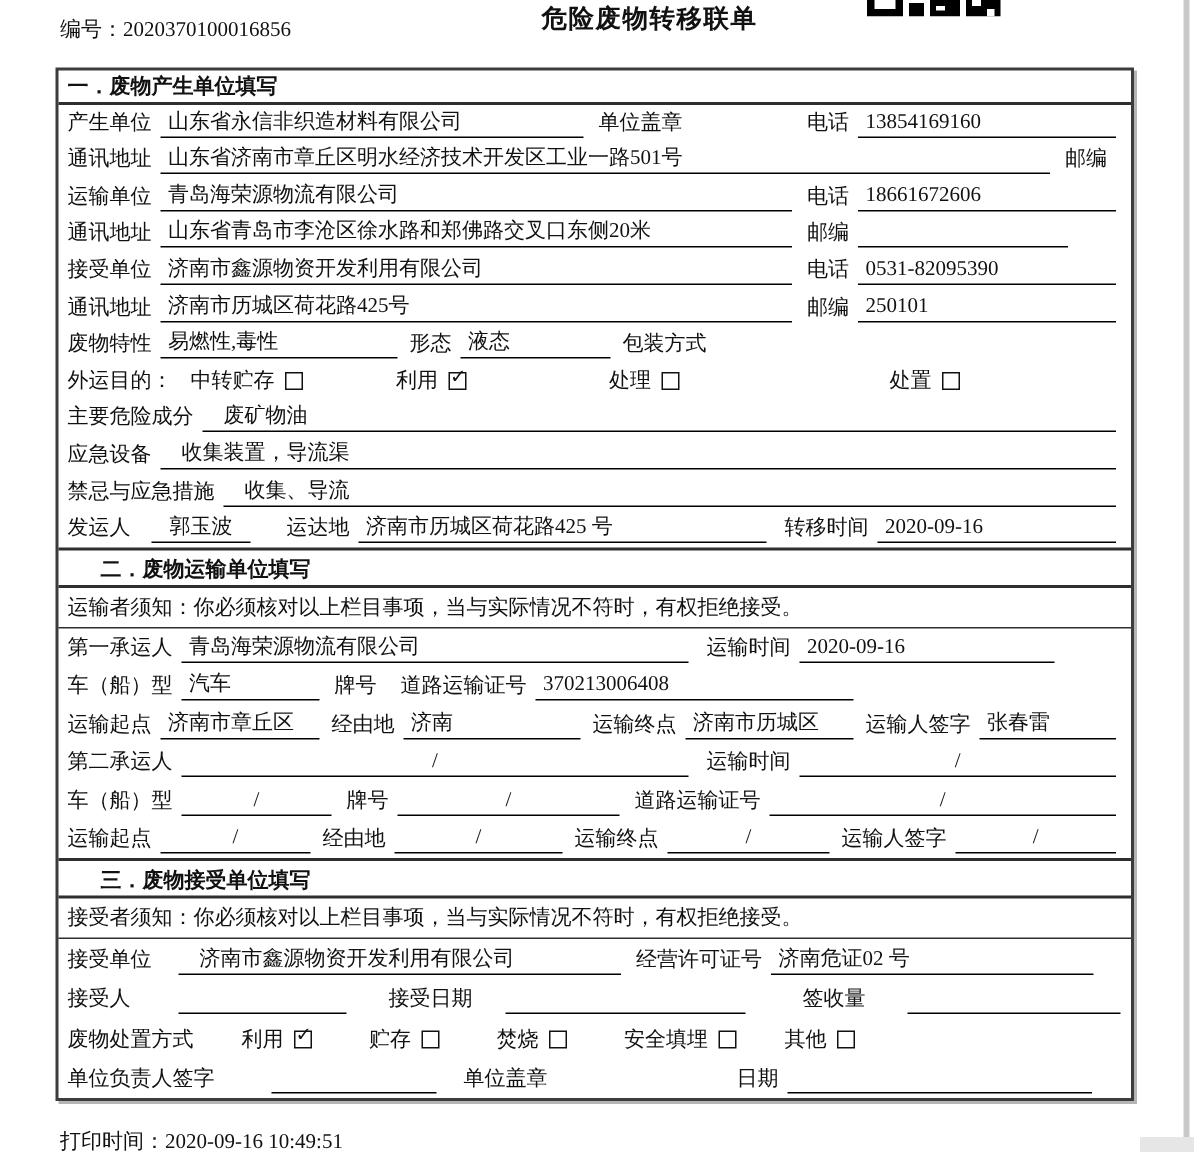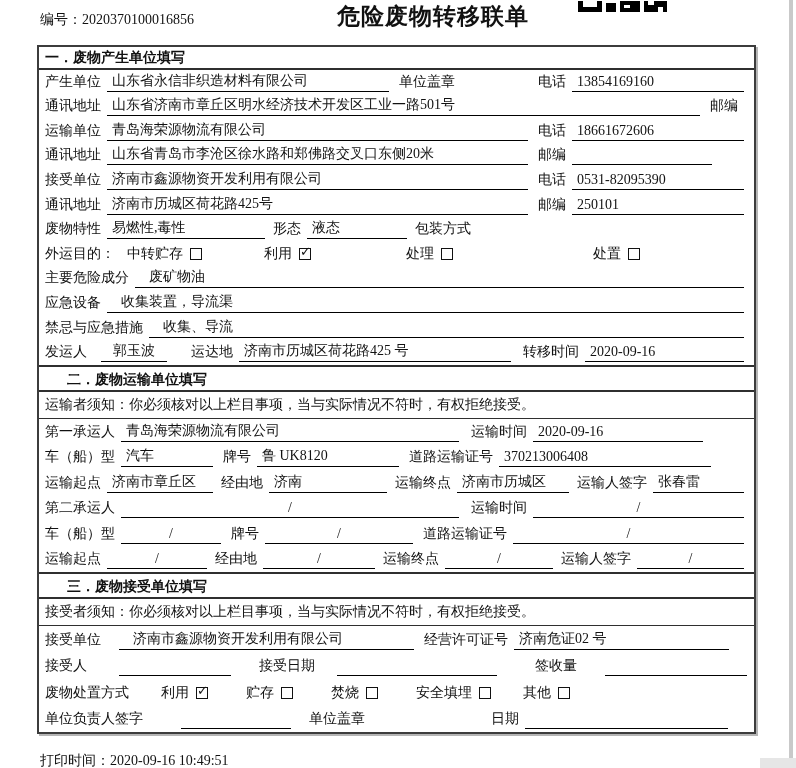--- a/index.html
+++ b/index.html
@@ -2,21 +2,21 @@
 <html><head>
 <meta charset="utf-8">
 <style>
   html,body{margin:0;padding:0;}
   body{width:796px;height:768px;background:#fff;overflow:hidden;
        font-family:"Liberation Serif","DejaVu Serif",serif;color:#111;font-size:14px;}
   .page{position:relative;width:796px;height:768px;background:#fff;}
 
   .doc-number{position:absolute;left:40px;top:11px;white-space:nowrap;}
   .doc-title{position:absolute;left:0;right:0;top:1px;text-align:center;padding-left:70px;
-             font-size:23px;font-weight:bold;letter-spacing:1px;}
+             font-size:17px;font-weight:bold;letter-spacing:1px;}
   .qr{position:absolute;left:578px;top:0;width:90px;height:11px;}
 
   .form-table{position:absolute;left:37px;top:45px;width:719px;box-sizing:border-box;
               border:2px solid #3c3c3c;background:#fff;box-shadow:2px 2px 0 #b5b5b5;}
   .sec-header{box-sizing:border-box;height:23px;padding:2px 6px 0;font-weight:bold;
               border-bottom:2px solid #2f2f2f;}
   .sec-header.mid{border-top:2px solid #2f2f2f;height:27px;padding-top:4px;padding-left:28px;}
   .notice-row{box-sizing:border-box;height:27px;display:flex;align-items:center;
               padding:0 6px;border-bottom:1px solid #2f2f2f;white-space:nowrap;}
   .row{display:flex;align-items:flex-end;box-sizing:border-box;
@@ -169,21 +169,20 @@
       <span class="lbl">第一承运人</span>
       <span class="val" style="width:338px">青岛海荣源物流有限公司</span>
       <span class="lbl" style="margin-left:12px">运输时间</span>
       <span class="val" style="width:170px">2020-09-16</span>
     </div>
 
     <div class="row h2">
       <span class="lbl">车（船）型</span>
       <span class="val" style="width:92px">汽车</span>
       <span class="lbl" style="margin-left:10px">牌号</span>
-      <span class="val" style="width:142px">鲁 UK8120</span>
       <span class="lbl" style="margin-left:10px">道路运输证号</span>
       <span class="val" style="width:212px">370213006408</span>
     </div>
 
     <div class="row h2">
       <span class="lbl">运输起点</span>
       <span class="val" style="width:106px">济南市章丘区</span>
       <span class="lbl" style="margin-left:8px">经由地</span>
       <span class="val" style="width:118px">济南</span>
       <span class="lbl" style="margin-left:8px">运输终点</span>

